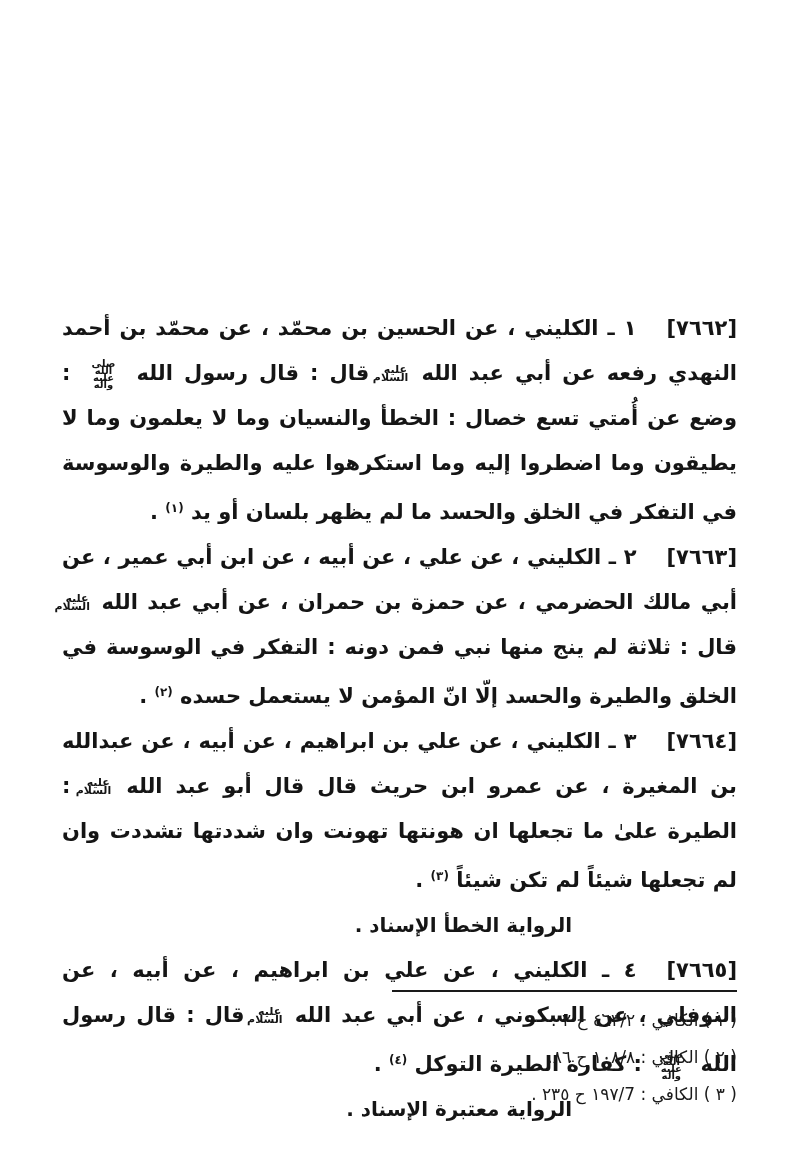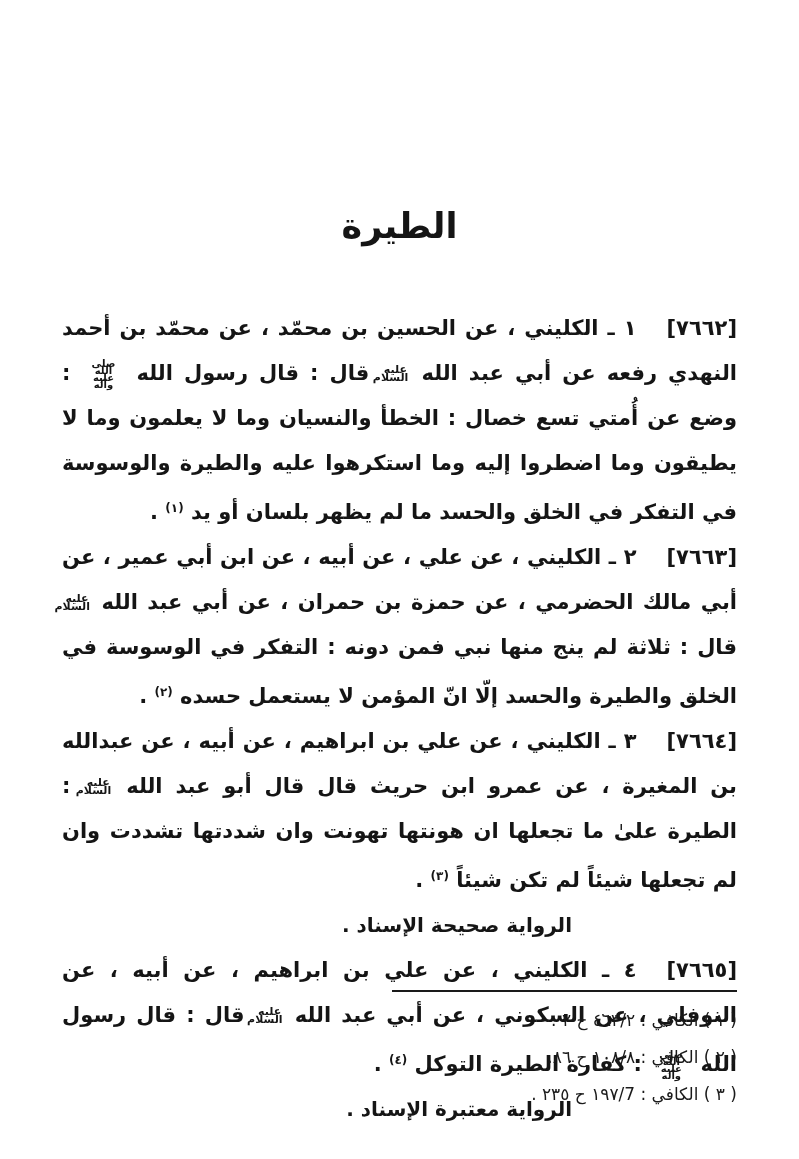--- a/index.html
+++ b/index.html
@@ -92,26 +92,25 @@
     font-weight: normal;
     line-height: 37px;
     text-align: right;
     color: #1a1a1a;
   }
 </style>
 </head>
 <body>
 
 <div class="page">
-  <h1 class="title">الطيرة</h1>
   <div class="content" id="content">
       <p class="block hadith"><span class="run-bracket">[٧٦٦٢]</span><span class="run-text">١ ـ الكليني ، عن الحسين بن محمّد ، عن محمّد بن أحمد النهدي رفعه عن أبي عبد الله </span><span class="run-hon">عليه السلام</span><span class="run-text"> قال : قال رسول الله </span><span class="run-hon2">صلى الله عليه وآله</span><span class="run-text"> : وضع عن أُمتي تسع خصال : الخطأ والنسيان وما لا يعلمون وما لا يطيقون وما اضطروا إليه وما استكرهوا عليه والطيرة والوسوسة في التفكر في الخلق والحسد ما لم يظهر بلسان أو يد </span><span class="run-sup">(١)</span><span class="run-text"> .</span></p>
       <p class="block hadith"><span class="run-bracket">[٧٦٦٣]</span><span class="run-text">٢ ـ الكليني ، عن علي ، عن أبيه ، عن ابن أبي عمير ، عن أبي مالك الحضرمي ، عن حمزة بن حمران ، عن أبي عبد الله </span><span class="run-hon">عليه السلام</span><span class="run-text"> قال : ثلاثة لم ينج منها نبي فمن دونه : التفكر في الوسوسة في الخلق والطيرة والحسد إلّا انّ المؤمن لا يستعمل حسده </span><span class="run-sup">(٢)</span><span class="run-text"> .</span></p>
       <p class="block hadith"><span class="run-bracket">[٧٦٦٤]</span><span class="run-text">٣ ـ الكليني ، عن علي بن ابراهيم ، عن أبيه ، عن عبدالله بن المغيرة ، عن عمرو ابن حريث قال قال أبو عبد الله </span><span class="run-hon">عليه السلام</span><span class="run-text"> : الطيرة علىٰ ما تجعلها ان هونتها تهونت وان شددتها تشددت وان لم تجعلها شيئاً لم تكن شيئاً </span><span class="run-sup">(٣)</span><span class="run-text"> .</span></p>
-      <p class="block grading"><span class="run-text">الرواية صحيحة الإسناد .</span></p>
+      <p class="block grading"><span class="run-text">الرواية الخطأ الإسناد .</span></p>
       <p class="block hadith"><span class="run-bracket">[٧٦٦٥]</span><span class="run-text">٤ ـ الكليني ، عن علي بن ابراهيم ، عن أبيه ، عن النوفلي ، عن السكوني ، عن أبي عبد الله </span><span class="run-hon">عليه السلام</span><span class="run-text"> قال : قال رسول الله </span><span class="run-hon2">صلى الله عليه وآله</span><span class="run-text"> : كفارة الطيرة التوكل </span><span class="run-sup">(٤)</span><span class="run-text"> .</span></p>
       <p class="block grading"><span class="run-text">الرواية معتبرة الإسناد .</span></p>
     </div>
   <div class="footnotes">
     <div class="fn-rule"></div>
     <div class="fn-list" id="fn-list">
         <p class="fn">( ١ ) الكافي : ٤٦٣/٢ ح ٢ .</p>
         <p class="fn">( ٢ ) الكافي : ١٠٨/٨ ح ٨٦.</p>
         <p class="fn">( ٣ ) الكافي : ١٩٧/7 ح ٢٣٥ .</p>
       </div>

